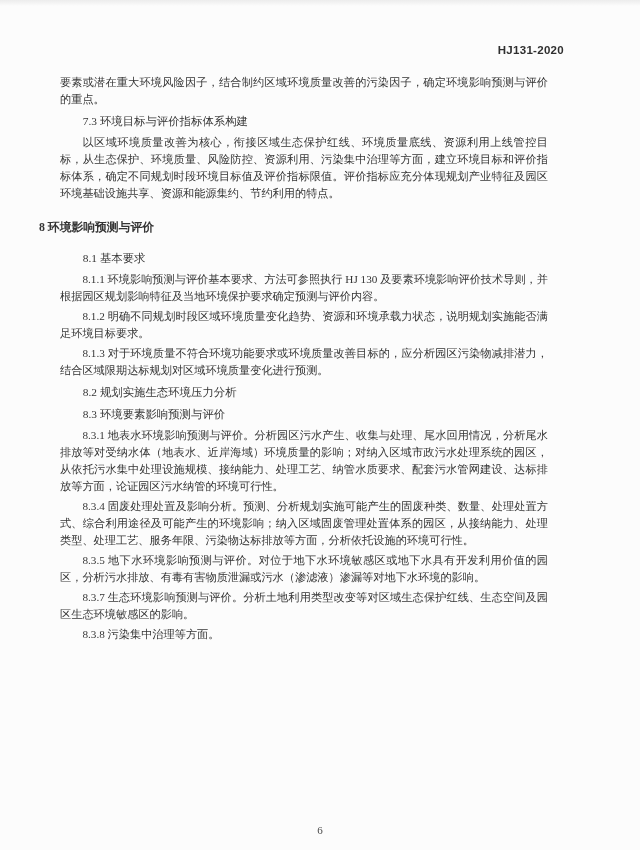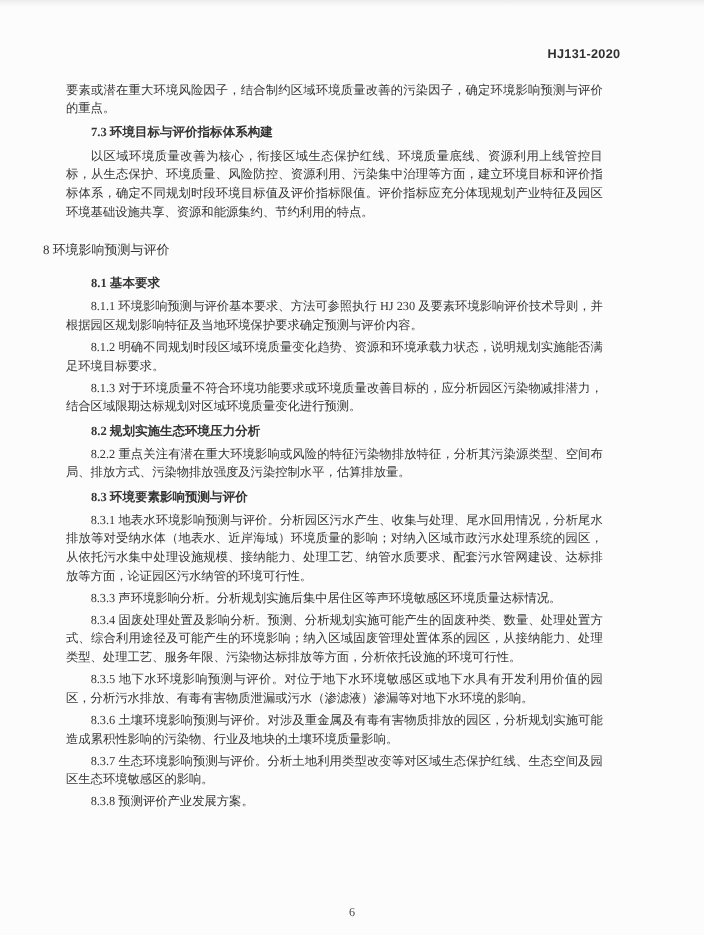--- a/index.html
+++ b/index.html
@@ -52,28 +52,28 @@
   .doc-body p {
     margin: 3px 0;
   }
   p.body-indent {
     text-indent: 2em;
   }
   p.body-noindent {
     text-indent: 0;
   }
   p.chapter-heading {
-    font-weight: normal;
+    font-weight: bold;
     text-indent: 0;
     margin: 17px 0 14px -21px;
     font-size: 11.8px;
     text-align: right;
   }
   p.section-heading {
-    font-weight: bold;
+    font-weight: normal;
     text-indent: 2em;
     margin: 5px 0 4px 0;
     font-size: 11.4px;
     text-align: left;
   }
   .page-footer {
     position: absolute;
     bottom: 14px;
     left: 0;
     width: 640px;
@@ -88,29 +88,26 @@
 <div class="page">
   <div class="doc-header">HJ131-2020</div>
 
   <div class="doc-body">
 
   <p class="body-noindent">要素或潜在重大环境风险因子，结合制约区域环境质量改善的污染因子，确定环境影响预测与评价的重点。</p>
       <p class="section-heading">7.3 环境目标与评价指标体系构建</p>
       <p class="body-indent">以区域环境质量改善为核心，衔接区域生态保护红线、环境质量底线、资源利用上线管控目标，从生态保护、环境质量、风险防控、资源利用、污染集中治理等方面，建立环境目标和评价指标体系，确定不同规划时段环境目标值及评价指标限值。评价指标应充分体现规划产业特征及园区环境基础设施共享、资源和能源集约、节约利用的特点。</p>
       <p class="chapter-heading">8 环境影响预测与评价</p>
       <p class="section-heading">8.1 基本要求</p>
-      <p class="body-indent">8.1.1 环境影响预测与评价基本要求、方法可参照执行 HJ 230 及要素环境影响评价技术导则，并根据园区规划影响特征及当地环境保护要求确定预测与评价内容。</p>
+      <p class="body-indent">8.1.1 环境影响预测与评价基本要求、方法可参照执行 HJ 130 及要素环境影响评价技术导则，并根据园区规划影响特征及当地环境保护要求确定预测与评价内容。</p>
       <p class="body-indent">8.1.2 明确不同规划时段区域环境质量变化趋势、资源和环境承载力状态，说明规划实施能否满足环境目标要求。</p>
       <p class="body-indent">8.1.3 对于环境质量不符合环境功能要求或环境质量改善目标的，应分析园区污染物减排潜力，结合区域限期达标规划对区域环境质量变化进行预测。</p>
       <p class="section-heading">8.2 规划实施生态环境压力分析</p>
-      <p class="body-indent">8.2.2 重点关注有潜在重大环境影响或风险的特征污染物排放特征，分析其污染源类型、空间布局、排放方式、污染物排放强度及污染控制水平，估算排放量。</p>
       <p class="section-heading">8.3 环境要素影响预测与评价</p>
       <p class="body-indent">8.3.1 地表水环境影响预测与评价。分析园区污水产生、收集与处理、尾水回用情况，分析尾水排放等对受纳水体（地表水、近岸海域）环境质量的影响；对纳入区域市政污水处理系统的园区，从依托污水集中处理设施规模、接纳能力、处理工艺、纳管水质要求、配套污水管网建设、达标排放等方面，论证园区污水纳管的环境可行性。</p>
-      <p class="body-indent">8.3.3 声环境影响分析。分析规划实施后集中居住区等声环境敏感区环境质量达标情况。</p>
       <p class="body-indent">8.3.4 固废处理处置及影响分析。预测、分析规划实施可能产生的固废种类、数量、处理处置方式、综合利用途径及可能产生的环境影响；纳入区域固废管理处置体系的园区，从接纳能力、处理类型、处理工艺、服务年限、污染物达标排放等方面，分析依托设施的环境可行性。</p>
       <p class="body-indent">8.3.5 地下水环境影响预测与评价。对位于地下水环境敏感区或地下水具有开发利用价值的园区，分析污水排放、有毒有害物质泄漏或污水（渗滤液）渗漏等对地下水环境的影响。</p>
-      <p class="body-indent">8.3.6 土壤环境影响预测与评价。对涉及重金属及有毒有害物质排放的园区，分析规划实施可能造成累积性影响的污染物、行业及地块的土壤环境质量影响。</p>
       <p class="body-indent">8.3.7 生态环境影响预测与评价。分析土地利用类型改变等对区域生态保护红线、生态空间及园区生态环境敏感区的影响。</p>
-      <p class="body-indent">8.3.8 预测评价产业发展方案。</p>
+      <p class="body-indent">8.3.8 污染集中治理等方面。</p>
     </div>
 
   <div class="page-footer">6</div>
 </div>
 
 </body></html>

